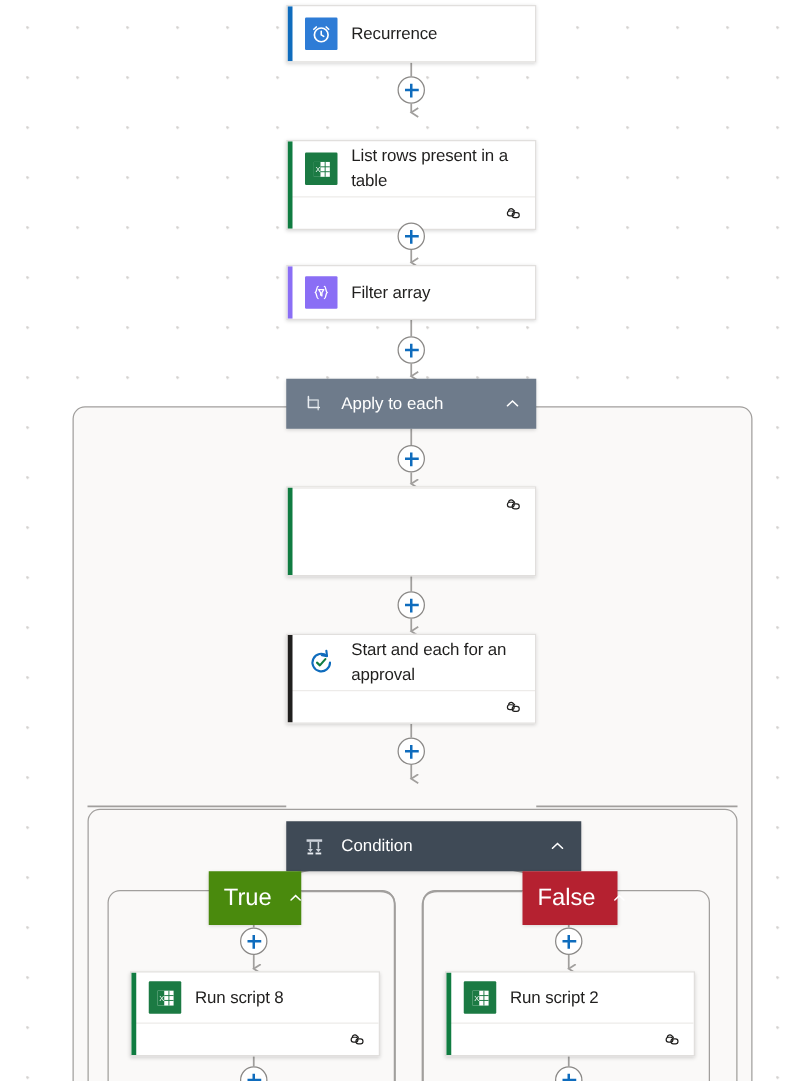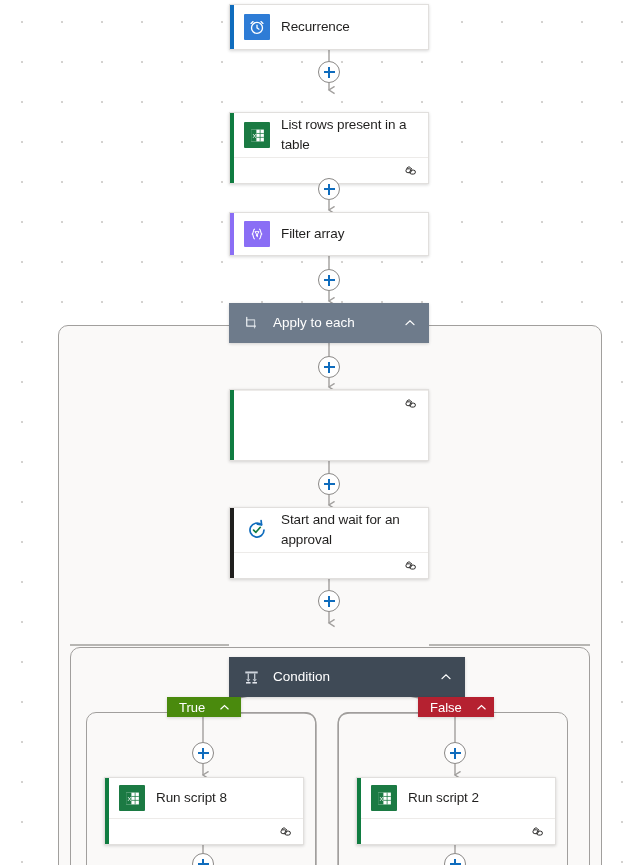--- a/index.html
+++ b/index.html
@@ -138,23 +138,23 @@
     margin-top: 32px;
   }
 
   
   .branch-label {
     position: absolute;
     display: flex;
     align-items: center;
     gap: 14px;
     padding: 0 12px;
-    height: 20px;
+    height: 43px;
     color: #ffffff;
-    font-size: 13px;
+    font-size: 19px;
     box-shadow: 0 1px 3px rgba(0,0,0,0.16);
   }
   #label-true  { left: 167px; top: 697px; width: 74px; background: #4a8a0d; }
   #label-false { left: 418px; top: 697px; width: 76px; background: #b52130; }
   .branch-label .bl-text { flex: 1 1 auto; }
   .branch-label .bl-chev { width: 13px; height: 13px; display:flex; align-items:center; justify-content:center;}
 
   
   .plus-btn {
     position: absolute;
@@ -330,21 +330,21 @@
   <div class="card" id="node-approval">
     <div class="accent" style="background:#201f1e"></div>
     <div class="card-head">
       <span class="card-icon" style="background:#ffffff">
         <svg width="22" height="22" viewBox="0 0 22 22">
           <path d="M18 11 a7 7 0 1 1 -2.6 -5.4" fill="none" stroke="#0f6cbd" stroke-width="1.7" stroke-linecap="round"></path>
           <path d="M15.1 1.6 L15.6 5.9 L11.4 5.2" fill="none" stroke="#0f6cbd" stroke-width="1.7" stroke-linecap="round" stroke-linejoin="round"></path>
           <path d="M7.6 11.1 L9.9 13.3 L14.3 8.3" fill="none" stroke="#107c41" stroke-width="1.7" stroke-linecap="round" stroke-linejoin="round"></path>
         </svg>
       </span>
-      <span class="card-title">Start and wait for an approval</span>
+      <span class="card-title">Start and each for an approval</span>
     </div>
     <div class="card-foot">
       <span>
         <svg class="copy-ico" width="14" height="14" viewBox="0 0 16 16">
           <path d="M3.2 5.6 a2.4 2.4 0 0 1 4.1 -1.5 l1.8 1.8" fill="none" stroke="#201f1e" stroke-width="1.1"></path>
           <rect x="2.2" y="5.5" width="6.2" height="4.4" rx="2.2" fill="none" stroke="#201f1e" stroke-width="1.1"></rect>
           <rect x="6.6" y="7.0" width="6.4" height="4.5" rx="2.2" fill="none" stroke="#201f1e" stroke-width="1.1"></rect>
         </svg>
       </span>
     </div>

